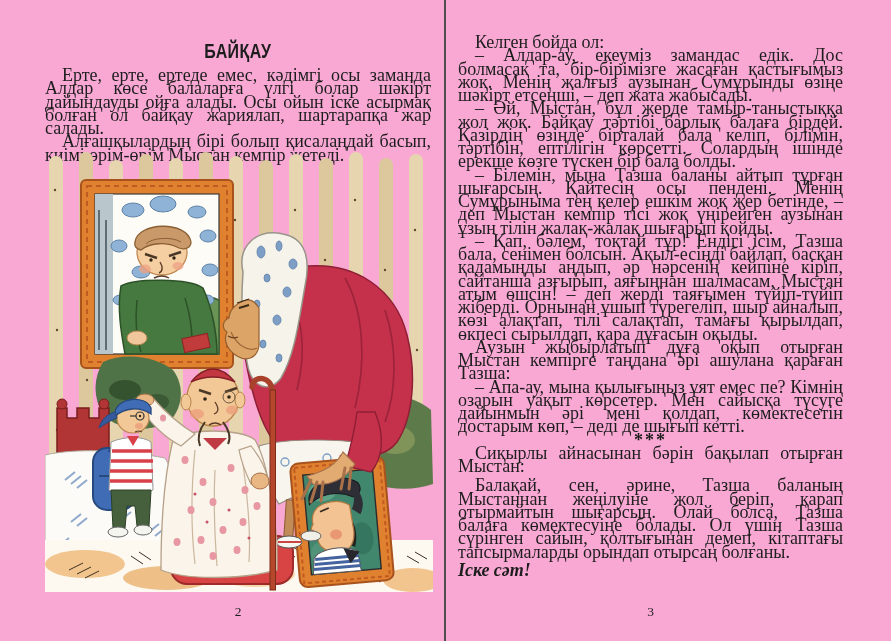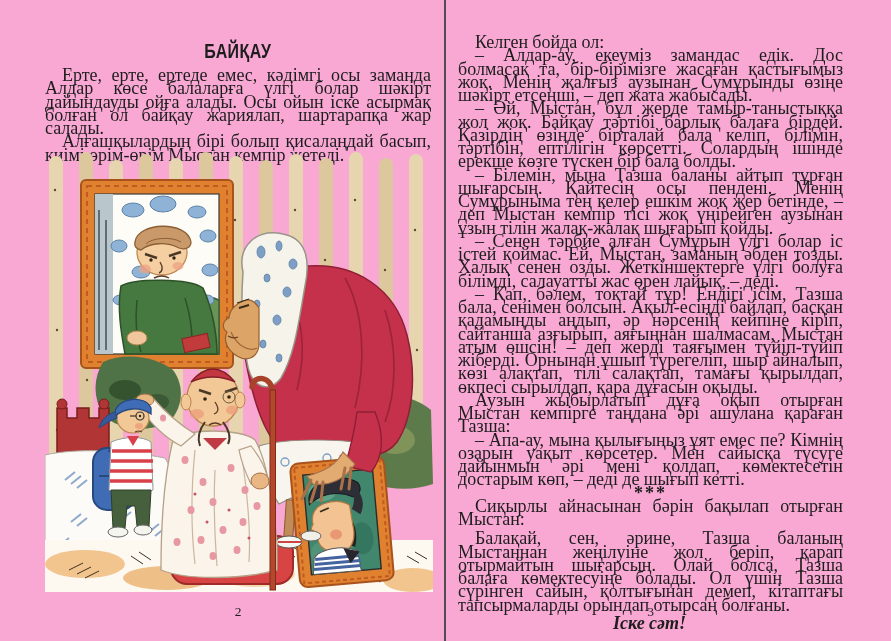--- a/index.html
+++ b/index.html
@@ -8,21 +8,21 @@
   #gutter{position:absolute;left:444px;top:0;width:2px;height:641px;background:#4f4f4f;}
   .col{position:absolute;top:36px;}
   #left-col{left:45px;width:386px;}
   #right-col{left:458px;width:385px;}
   .page-title{text-align:center;margin:0 0 7px 0;line-height:22px;}
   .page-title span{display:inline-block;transform:scaleX(.82);font-family:"Liberation Sans","DejaVu Sans",sans-serif;
                    font-weight:700;font-size:19.5px;letter-spacing:.5px;}
   .para{font-size:18px;line-height:13.25px;margin:0;text-align:justify;text-indent:17px;word-spacing:-.2px;}
   .para.italic{margin-top:6px;}
   .para.separator{text-align:center;text-indent:0;letter-spacing:2px;font-weight:bold;}
-  .para.signature{text-align:center;text-indent:0;font-style:italic;font-weight:bold;margin-top:5px;padding-right:2px;}
+  .para.signature{text-align:left;text-indent:0;font-style:italic;font-weight:bold;margin-top:5px;padding-right:2px;}
   .page-number{position:absolute;top:604px;text-align:center;font-size:13.5px;}
   #page-number-left{left:45px;width:386px;}
   #page-number-right{left:458px;width:385px;}
   #illo{position:absolute;left:45px;top:150px;width:388px;height:442px;}
 </style>
 </head>
 <body>
 
 <div id="spread">
 
@@ -316,21 +316,20 @@
       <path d="M90,282 Q94,280 97,282" stroke="#5a3a28" stroke-width="1.2" fill="none"></path>
     </g>
   </svg>
 
   <div class="col" id="right-col">
 
   <p class="para">Келген бойда ол:</p>
       <p class="para">– Алдар-ау, екеуміз замандас едік. Дос болмасақ та, бір-бірімізге жасаған қастығымыз жоқ. Менің жалғыз аузынан Сумұрынды өзіңе шәкірт етсеңші, – деп жата жабысады.</p>
       <p class="para">– Әй, Мыстан, бұл жерде тамыр-таныстыққа жол жоқ. Байқау тәртібі барлық балаға бірдей. Қазірдің өзінде бірталай бала келіп, білімін, тәртібін, ептілігін көрсетті. Солардың ішінде ерекше көзге түскен бір бала болды.</p>
       <p class="para">– Білемін, мына Тазша баланы айтып тұрған шығарсың. Қайтесің осы пендені. Менің Сумұрыныма тең келер ешкім жоқ жер бетінде, – деп Мыстан кемпір тісі жоқ үңірейген аузынан ұзын тілін жалақ-жалақ шығарып қойды.</p>
-      <p class="para">– Сенен тәрбие алған Сумұрын үлгі болар іс істей қоймас. Ей, Мыстан, заманың әбден тозды. Халық сенен озды. Жеткіншектерге үлгі болуға білімді, салауатты жас өрен лайық, – деді.</p>
       <p class="para">– Қап, бәлем, тоқтай тұр! Ендігі ісім, Тазша бала, сенімен болсын. Ақыл-есіңді байлап, басқан қадамыңды аңдып, әр нәрсенің кейпіне кіріп, сайтанша азғырып, аяғыңнан шалмасам, Мыстан атым өшсін! – деп жерді таяғымен түйіп-түйіп жіберді. Орнынан ұшып түрегеліп, шыр айналып, көзі алақтап, тілі салақтап, тамағы қырылдап, өкпесі сырылдап, қара дұғасын оқыды.</p>
       <p class="para">Аузын жыбырлатып дұға оқып отырған Мыстан кемпірге таңдана әрі ашулана қараған Тазша:</p>
       <p class="para">– Апа-ау, мына қылығыңыз ұят емес пе? Кімнің озарын уақыт көрсетер. Мен сайысқа түсуге дайынмын әрі мені қолдап, көмектесетін достарым көп, – деді де шығып кетті.</p>
       <p class="para separator">***</p>
       <p class="para">Сиқырлы айнасынан бәрін бақылап отырған Мыстан:</p>
       <p class="para italic">Балақай, сен, әрине, Тазша баланың Мыстаннан жеңілуіне жол беріп, қарап отырмайтын шығарсың. Олай болса, Тазша балаға көмектесуіңе болады. Ол үшін Тазша сүрінген сайын, қолтығынан демеп, кітаптағы тапсырмаларды орындап отырсаң болғаны.</p>
       <p class="para signature">Іске сәт!</p>
     </div>
 
   <div class="page-number" id="page-number-left">2</div>

